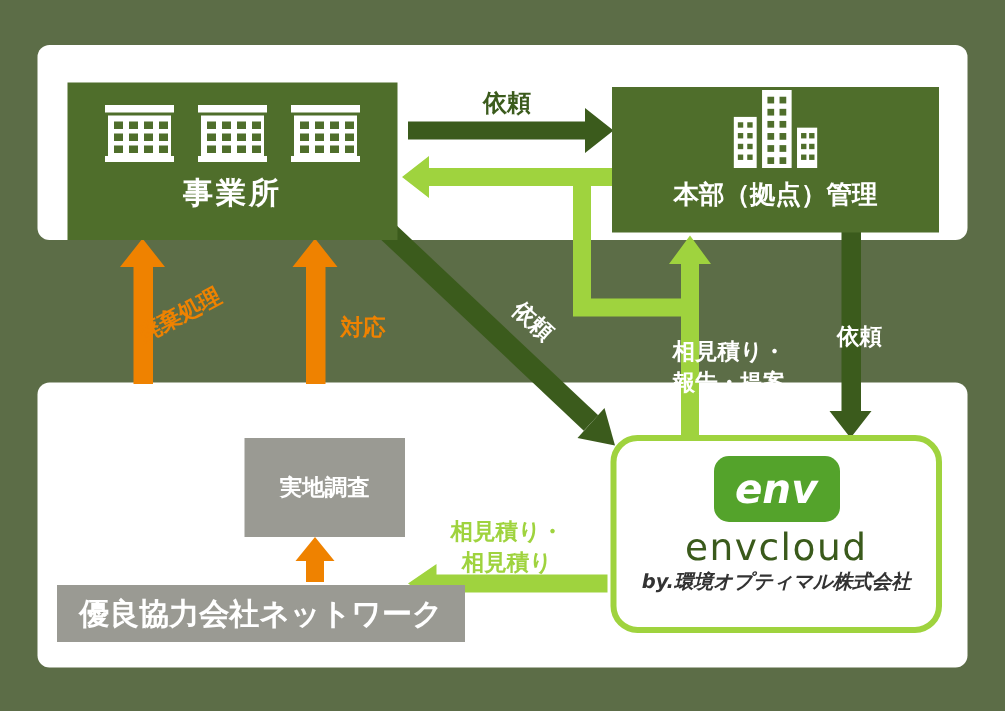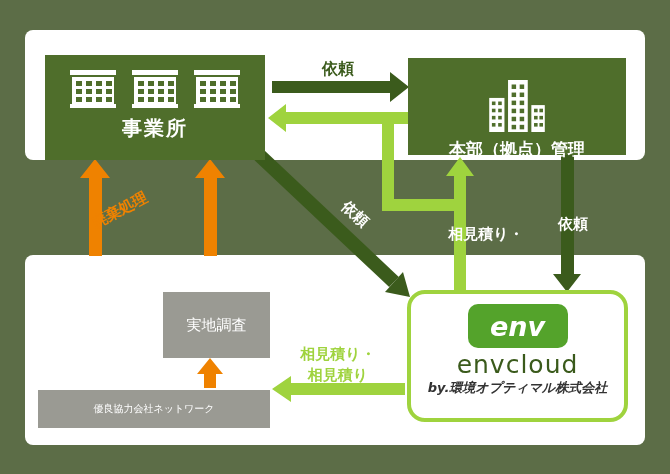--- a/index.html
+++ b/index.html
@@ -16,27 +16,27 @@
   svg.arrows{position:absolute;left:0;top:0;z-index:2;}
   .f-dark{fill:var(--arrow-dark,#3b5b1c);}
   .f-light{fill:var(--arrow-light,#9fd33e);}
   .f-orange{fill:var(--arrow-orange,#ef8200);}
   .s-dark{stroke:var(--arrow-dark,#3b5b1c);}
   .box{position:absolute;z-index:3;box-sizing:border-box;}
   .greenbox{background:var(--box-green,#4f6e2b);color:#fff;text-align:center;}
   .office-box{left:45px;top:55px;width:220px;height:105px;padding-top:15px;}
   .office-icons{display:flex;justify-content:center;gap:16px;}
   .office-label{margin-top:7px;font-size:20px;font-weight:bold;letter-spacing:2px;}
-  .hq-box{left:408px;top:58px;width:218px;height:97px;padding-top:22px;}
+  .hq-box{left:408px;top:58px;width:218px;height:97px;padding-top:2px;}
   .hq-label{margin-top:2px;font-size:17px;font-weight:bold;}
-  .graybox{background:var(--box-gray,#9a9a93);color:#fff;font-weight:normal;display:flex;flex-direction:column;align-items:center;justify-content:center;text-align:center;}
+  .graybox{background:var(--box-gray,#9a9a93);color:#fff;font-weight:bold;display:flex;flex-direction:column;align-items:center;justify-content:center;text-align:center;}
   .survey-box{left:163px;top:292px;width:107px;height:66px;font-size:15px;line-height:22px;}
-  .network-box{left:38px;top:390px;width:232px;height:38px;font-size:10px;}
+  .network-box{left:38px;top:390px;width:272px;height:38px;font-size:20px;}
   .envcloud-box{left:407px;top:290px;width:221px;height:132px;background:var(--panel,#fff);border:4px solid var(--arrow-light,#9fd33e);border-radius:18px;text-align:center;}
-  .env-logo{width:100px;height:44px;margin:10px auto 0;background:var(--logo-green,#54a32b);border-radius:10px;color:#fff;font-style:italic;font-weight:bold;font-size:27px;display:flex;align-items:center;justify-content:center;}
+  .env-logo{width:84px;height:44px;margin:10px auto 0;background:var(--logo-green,#54a32b);border-radius:10px;color:#fff;font-style:italic;font-weight:bold;font-size:27px;display:flex;align-items:center;justify-content:center;}
   .envcloud-name{margin-top:3px;font-size:25px;font-weight:normal;color:var(--envcloud-text,#3a5a1b);letter-spacing:1px;line-height:27px;}
   .envcloud-by{margin-top:1px;font-size:13px;font-weight:bold;color:var(--text-dark,#333);font-style:italic;}
   .lbl{position:absolute;z-index:4;font-weight:bold;font-size:15px;text-align:center;line-height:21px;white-space:nowrap;}
   .lbl-request-top{left:296px;top:58px;width:84px;font-size:16px;color:var(--arrow-dark,#3b5b1c);}
   .lbl-disposal{left:72px;top:200px;width:96px;color:var(--arrow-orange,#ef8200);transform:rotate(-28deg);}
   .lbl-response{left:208px;top:208px;width:68px;color:var(--arrow-orange,#ef8200);}
   .lbl-request-diag{left:328px;top:204px;width:54px;color:#fff;transform:rotate(42deg);}
   .lbl-quote-report{left:418px;top:224px;width:136px;color:#fff;}
   .lbl-request-right{left:545px;top:214px;width:56px;color:#fff;}
   .lbl-quote-instruct{left:278px;top:344px;width:120px;color:var(--arrow-light,#9fd33e);}
@@ -148,23 +148,25 @@
   </div>
 
   <div class="box envcloud-box">
     <div class="env-logo">env</div>
     <div class="envcloud-name">envcloud</div>
     <div class="envcloud-by">by.環境オプティマル株式会社</div>
   </div>
 
   <div class="lbl lbl-request-top">依頼</div>
   <div class="lbl lbl-disposal">廃棄処理</div>
+  <div class="lbl lbl-response">対応</div>
   <div class="lbl lbl-request-diag">依頼</div>
   <div class="lbl lbl-quote-report">
     <span>相見積り・</span><br>
+    <span>報告・提案</span>
   </div>
   <div class="lbl lbl-request-right">依頼</div>
   <div class="lbl lbl-quote-instruct">
     <span>相見積り・</span><br>
     <span>相見積り</span>
   </div>
 
 </div>
 
 </body></html>

